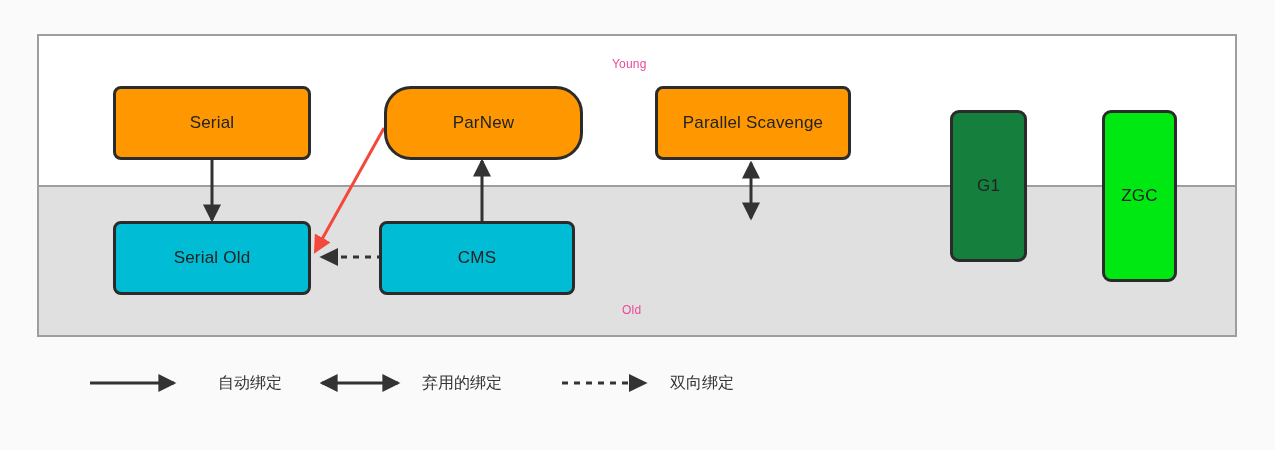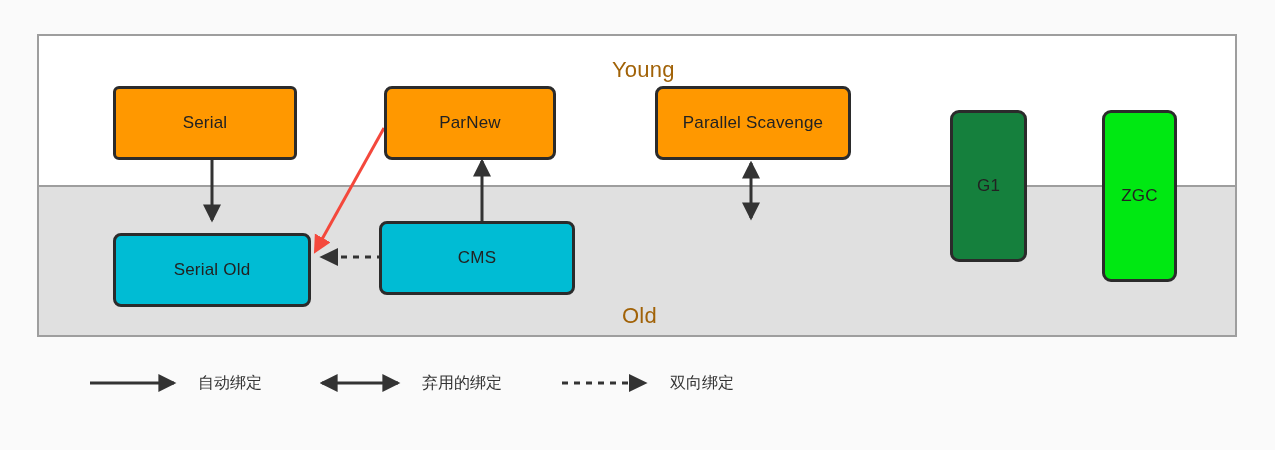--- a/index.html
+++ b/index.html
@@ -40,22 +40,22 @@
     top: 149px;
     right: 0;
     bottom: 0;
     background: #e0e0e0;
     border-top: 2px solid #9e9e9e;
     box-sizing: border-box;
   }
 
   .region-label {
     position: absolute;
-    font-size: 22px;
-    color: #a16207;
+    font-size: 12px;
+    color: #ec4899;
     white-space: nowrap;
     letter-spacing: 0.2px;
   }
   #young-label { left: 573px; top: 21px; }
   #old-label   { left: 583px; top: 267px; }
 
   
   .gc-box {
     position: absolute;
     box-sizing: border-box;
@@ -66,24 +66,24 @@
     justify-content: center;
     font-size: 17px;
     color: #222222;
     white-space: nowrap;
     letter-spacing: 0.2px;
     z-index: 5;
   }
   .gc-young { background: #ff9800; }
   .gc-old   { background: #00bcd4; }
 
-  #box-serial            { left:  74px; top:  50px; width: 184px; height: 74px; border-radius: 6px; }
-  #box-parnew            { left: 345px; top:  50px; width: 172px; height: 74px; }
+  #box-serial            { left:  74px; top:  50px; width: 198px; height: 74px; }
+  #box-parnew            { left: 345px; top:  50px; width: 199px; height: 74px; border-radius: 27px; }
   #box-parallel-scavenge { left: 616px; top:  50px; width: 196px; height: 74px; }
-  #box-serial-old        { left:  74px; top: 185px; width: 198px; height: 74px; margin-top: 12px; }
+  #box-serial-old        { left:  74px; top: 185px; width: 198px; height: 74px; }
   #box-cms               { left: 340px; top: 185px; width: 196px; height: 74px; }
   #box-parallel-old      { left: 616px; top: 185px; width: 196px; height: 74px; }
 
   
   #box-g1 {
     left: 911px; top: 74px; width: 77px; height: 152px;
     background: #15803d; border-radius: 9px;
     align-items: center;
   }
   #box-zgc {
@@ -117,21 +117,21 @@
     height: 30px;
   }
   .legend-label {
     font-size: 16px;
     color: #333333;
     white-space: nowrap;
     margin-left: 14px;
   }
   .legend-glyph { width: 96px; height: 24px; }
 
-  #legend-auto        { left:  88px; top: 10px; }
+  #legend-auto        { left:  88px; top: 10px; gap: 20px; }
   #legend-bidi        { left: 312px; top: 10px; }
   #legend-fallback    { left: 560px; top: 10px; }
   #legend-deprecated  { left: 808px; top: 10px; }
 </style>
 </head>
 <body>
 
 <div id="gen-container">
 
   <div id="young-region"></div>

